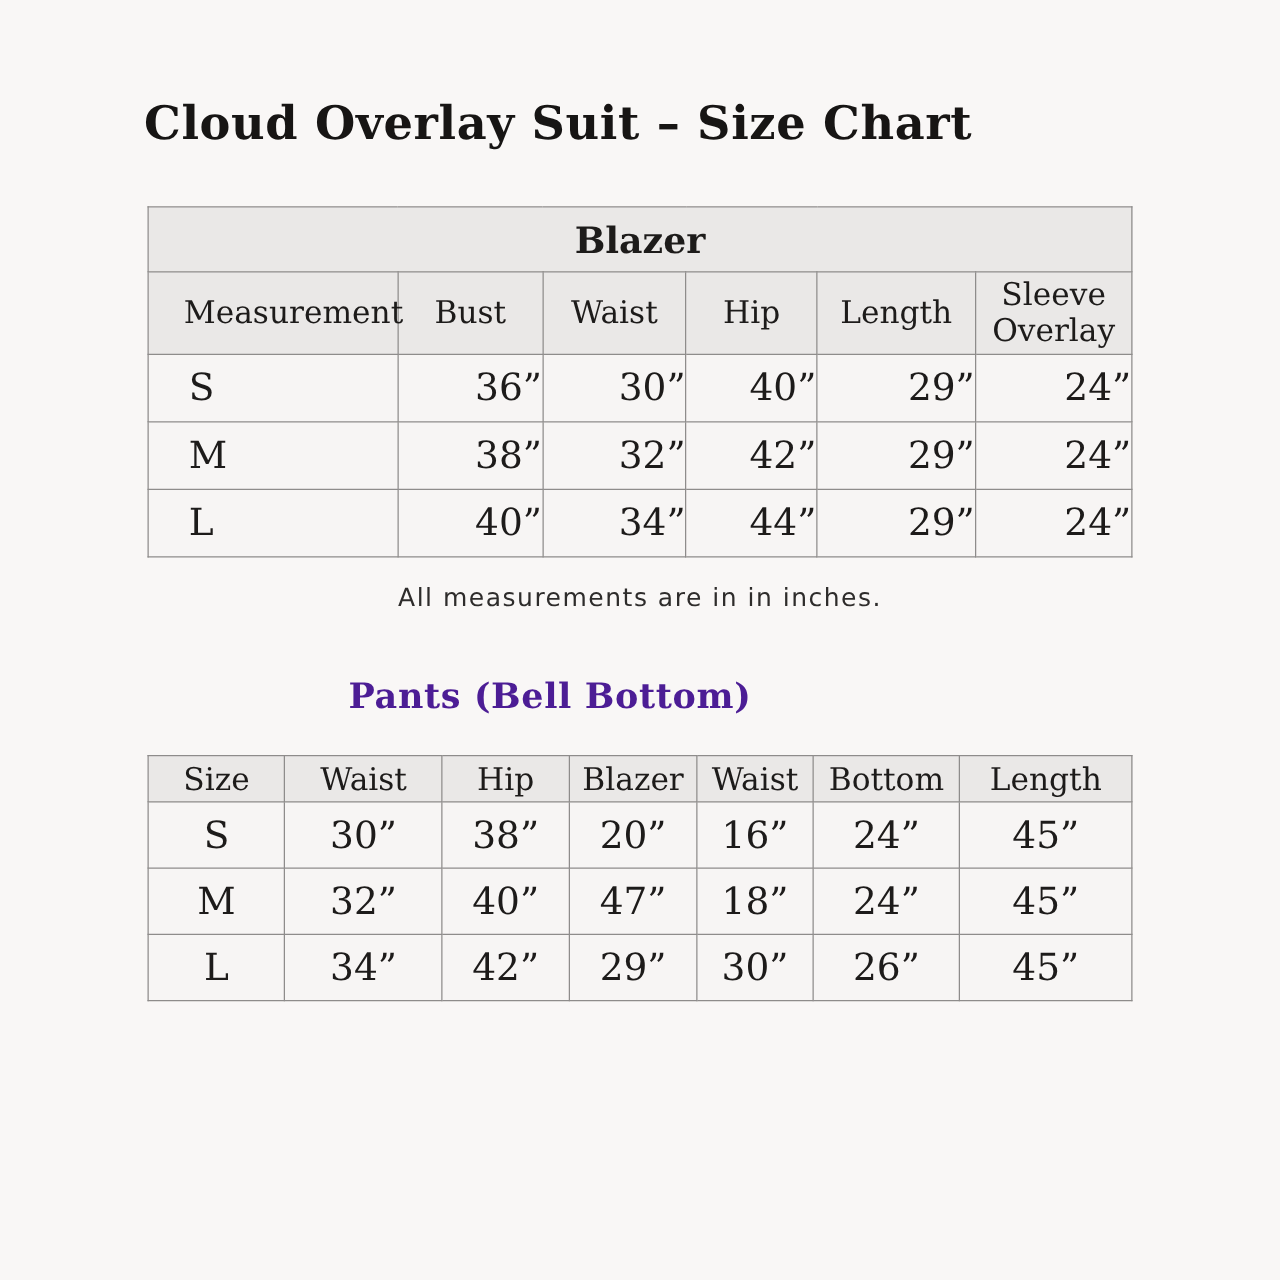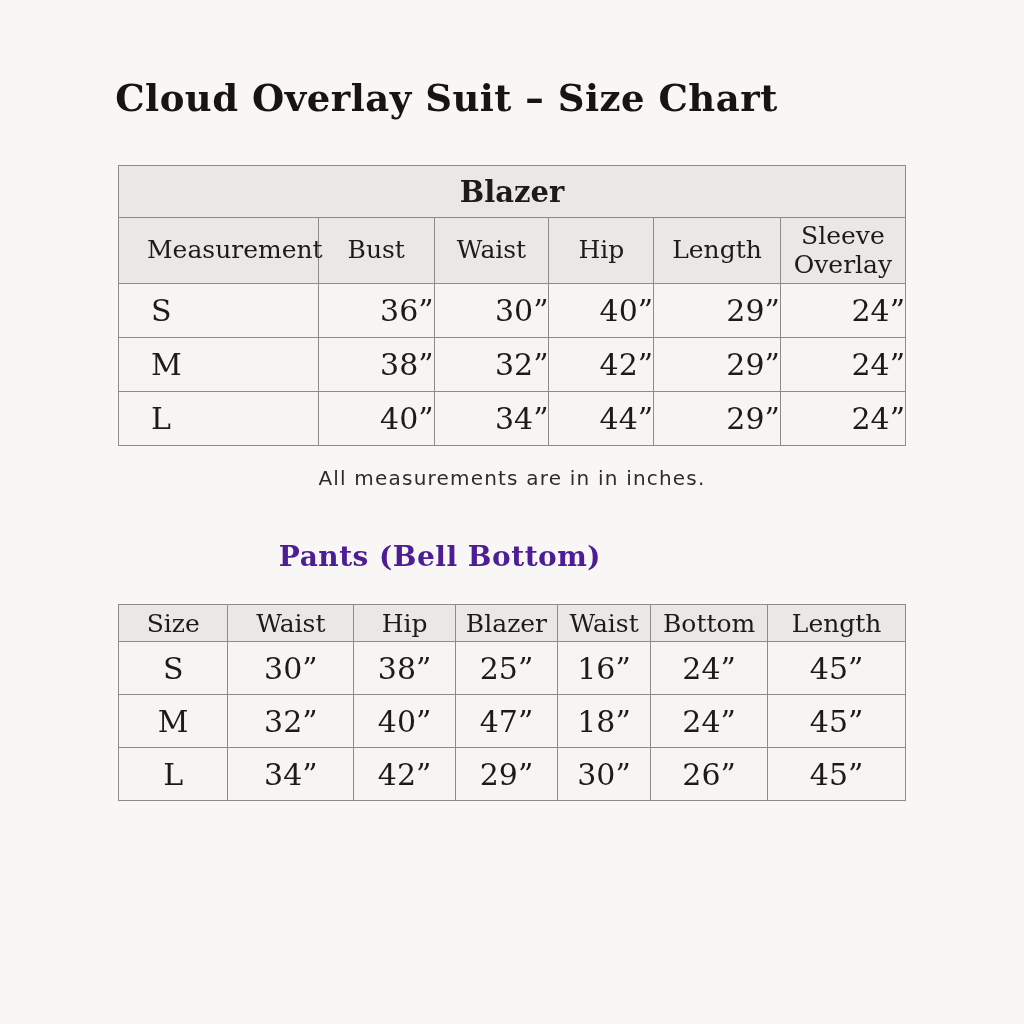--- a/index.html
+++ b/index.html
@@ -164,21 +164,21 @@
         <th>Hip</th>
         <th>Blazer</th>
         <th>Waist</th>
         <th>Bottom</th>
         <th>Length</th>
       </tr>
       <tr>
         <td>S</td>
         <td>30”</td>
         <td>38”</td>
-        <td>25”</td>
+        <td>20”</td>
         <td>16”</td>
         <td>24”</td>
         <td>45”</td>
       </tr>
       <tr>
         <td>M</td>
         <td>32”</td>
         <td>40”</td>
         <td>47”</td>
         <td>18”</td>

